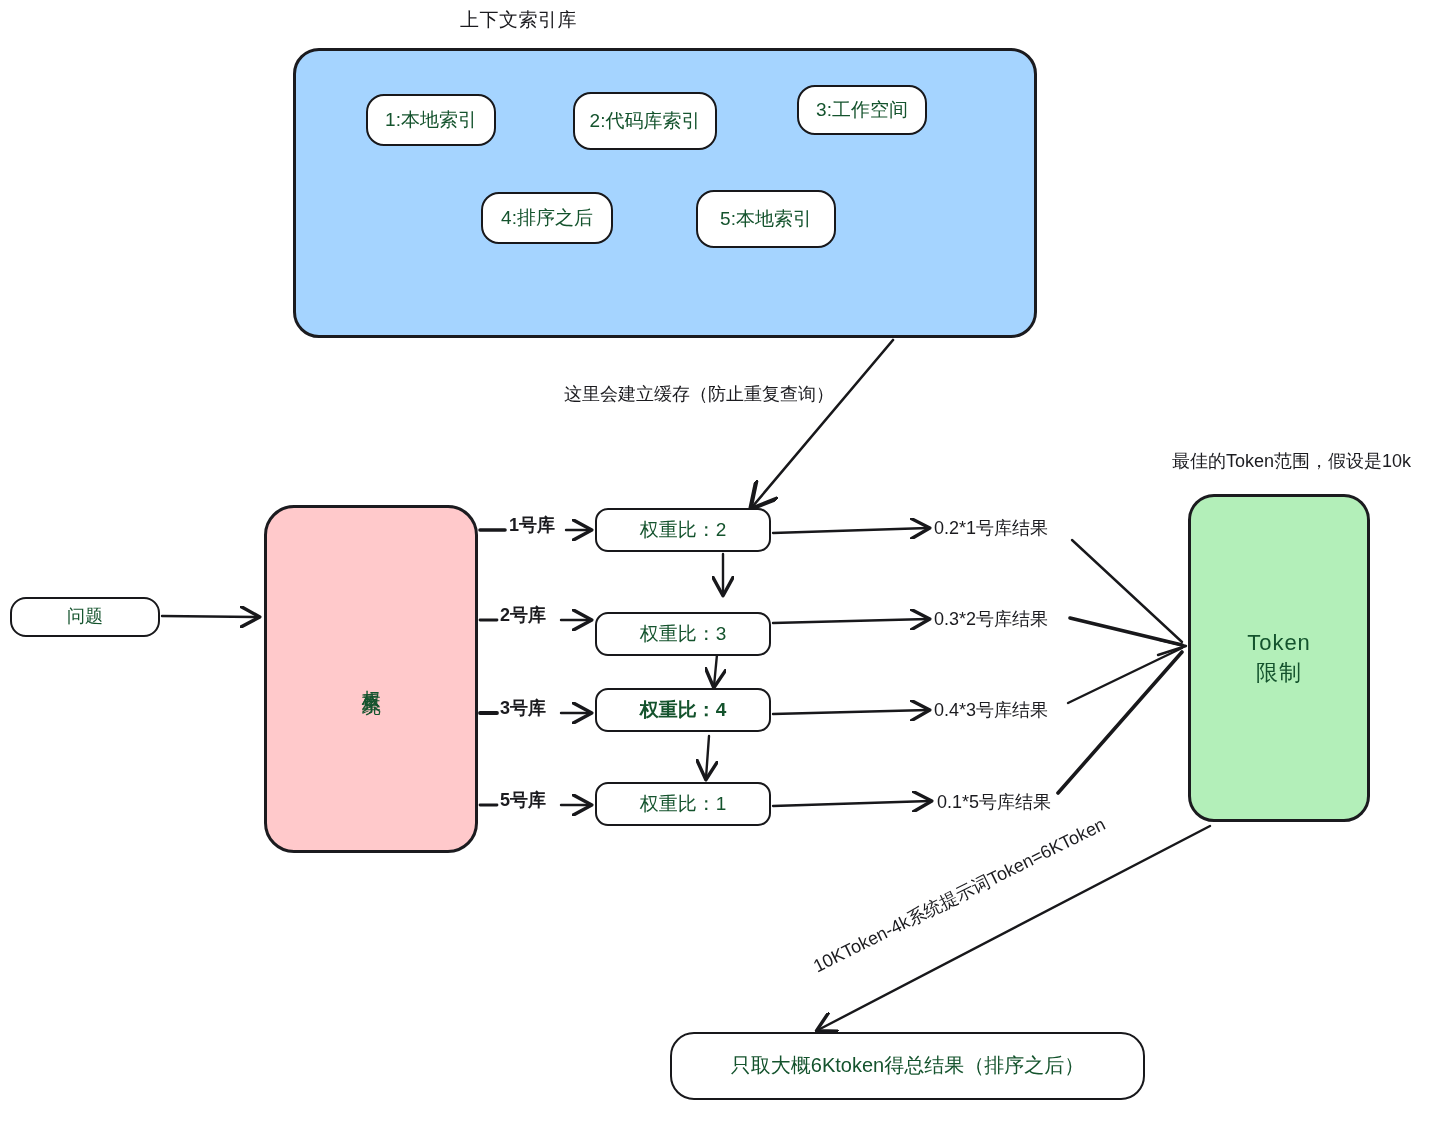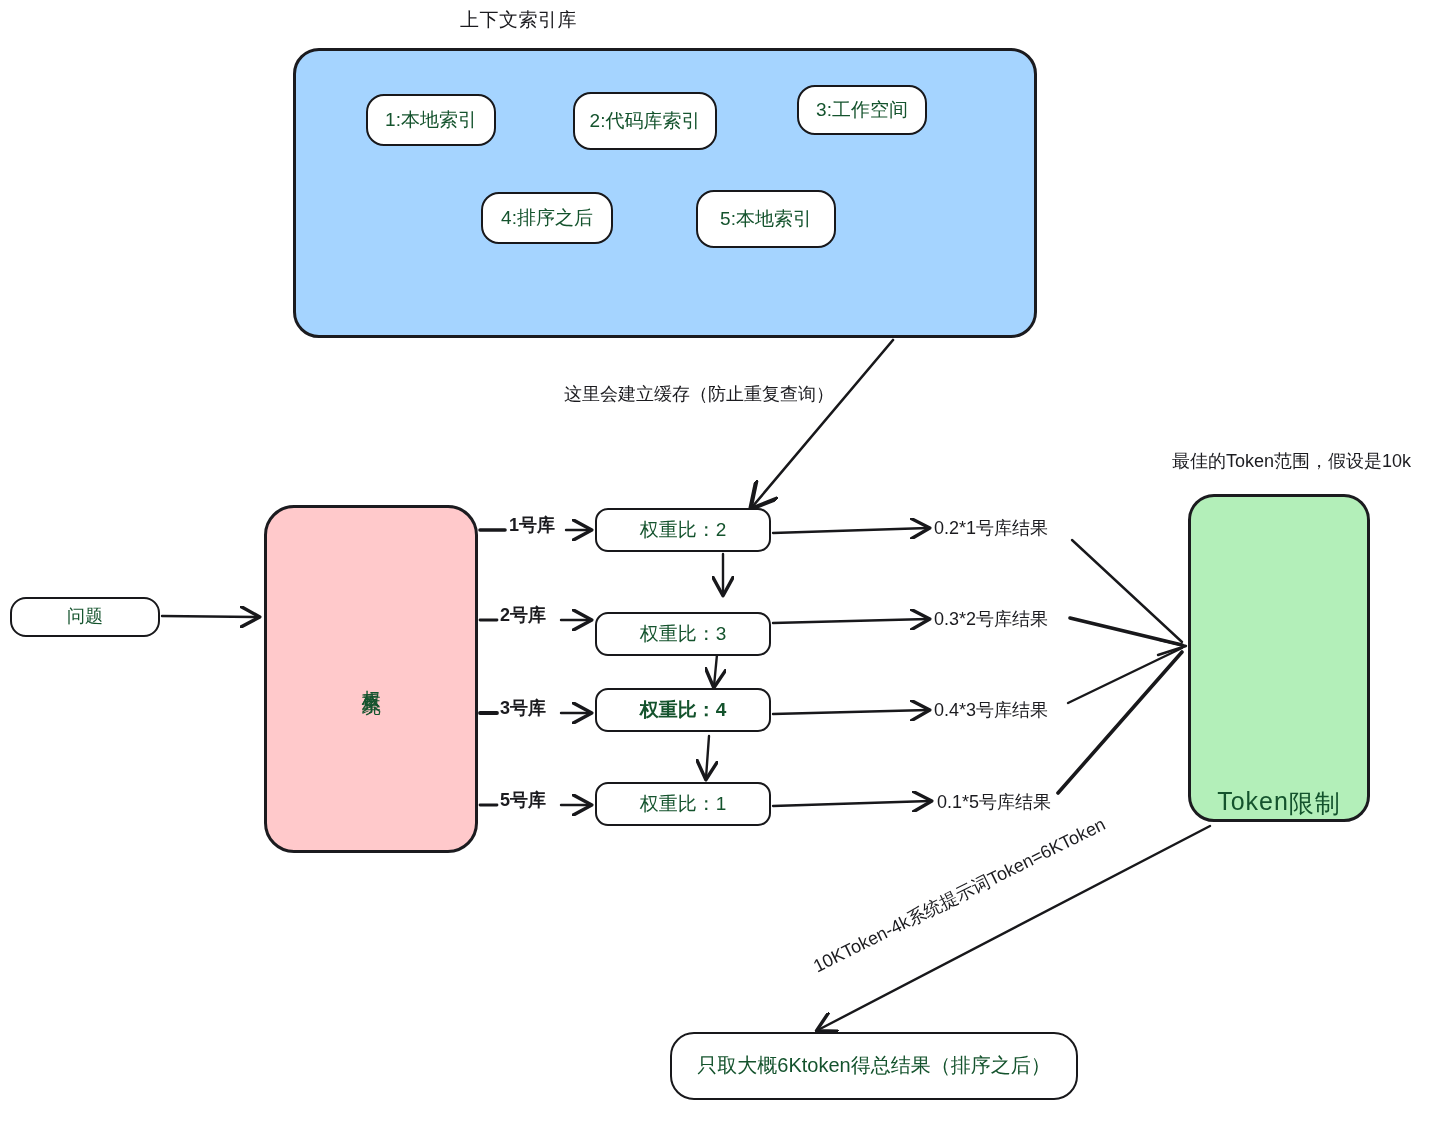--- a/index.html
+++ b/index.html
@@ -131,39 +131,38 @@
     margin-left: 20px;
   }
   #token-box {
     left: 1188px;
     top: 494px;
     width: 182px;
     height: 328px;
     background: #b3efb9;
     border: 3px solid #1b1b1f;
     border-radius: 26px;
-    flex-direction: row;
-    font-size: 25px;
+    flex-direction: column;
+    font-size: 22px;
     letter-spacing: 1px;
-    align-items: flex-end;
   }
   #token-box .l1 { margin-bottom: 2px; }
 
   #diag-label {
     left: 820px;
     top: 955px;
     font-size: 18px;
     transform-origin: left bottom;
     transform: rotate(-26.5deg);
   }
 
   #final-box {
     left: 670px;
     top: 1032px;
-    width: 408px;
+    width: 475px;
     height: 68px;
     font-size: 20px;
     border-radius: 24px;
   }
 </style>
 </head>
 <body>
 
 <div id="canvas">
 

